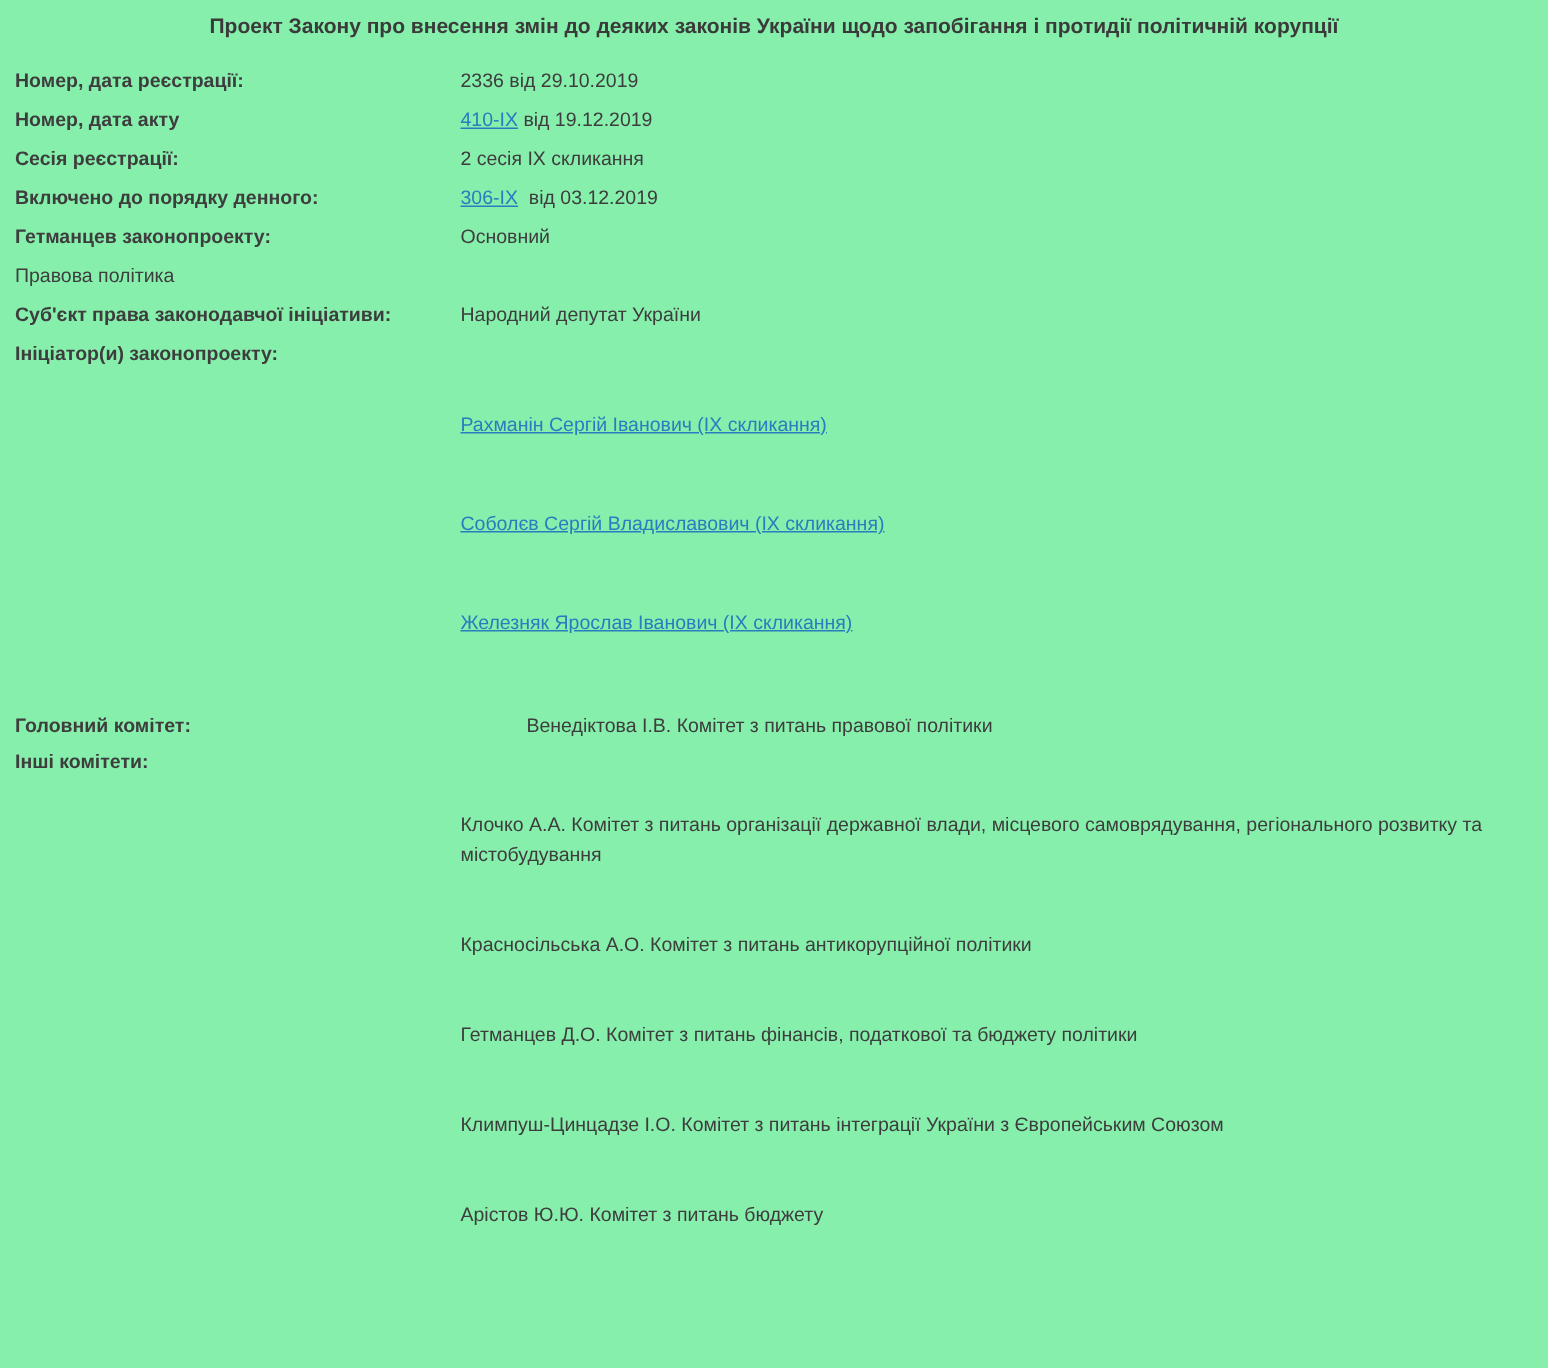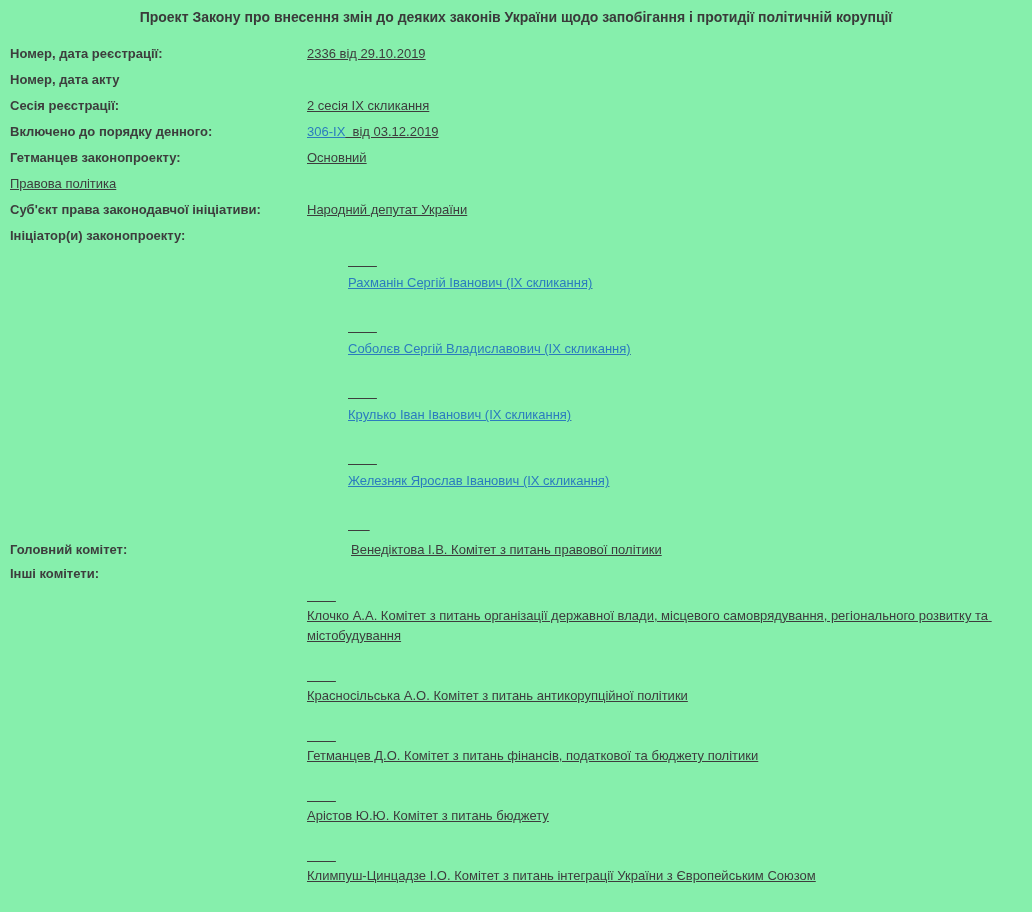--- a/index.html
+++ b/index.html
@@ -5,45 +5,46 @@
   html,body { margin:0; padding:0; background:#fff; }
   body { font-family:"Liberation Sans", sans-serif; font-size:13px; color:#3d3d3d; }
   .viewport { width:1032px; height:912px; overflow:hidden; background:#86efac; position:relative; }
 
   .page-title { margin:0; padding:9px 14px 0; font-size:14px; line-height:17px;
                 font-weight:bold; text-align:center; color:#3a3a3a; }
 
   .fields { margin:20px 0 0 10px; }
   .frow { display:flex; align-items:flex-start; margin-bottom:10px; }
   .flabel { flex:0 0 297px; font-weight:bold; line-height:16px; }
-  .fvalue { flex:1 1 auto; line-height:16px; max-width:720px; white-space:pre-wrap;text-decoration:underline; }
+  .fvalue { flex:1 1 auto; line-height:16px; max-width:720px; white-space:pre-wrap; }
   a.lnk { color:#2b7cbe; text-decoration:underline; cursor:pointer; }
   .fvalue a.lnk { display:inline; }
   .list a.lnk, .list .citem { display:block; }
-  .lh22 { line-height:22px;margin-left:41px; }
+  .lh22 { line-height:22px; }
   .lh20 { line-height:20px; }
   .frow.tight { margin-bottom:6px; }
   .frow.m8 { margin-bottom:8px;gap:44px; }
 </style>
 </head>
 <body>
 
 <div class="viewport">
 
   <h1 class="page-title">Проект Закону про внесення змін до деяких законів України щодо запобігання і протидії політичній корупції</h1>
 
   <div class="fields">
 
     <div class="frow">
       <div class="flabel">Номер, дата реєстрації:</div>
       <div class="fvalue">2336 від 29.10.2019</div>
     </div>
 
     <div class="frow">
       <div class="flabel">Номер, дата акту</div>
+      <div class="fvalue"><a class="lnk" href="#">410-IX</a><span> від 19.12.2019</span></div>
     </div>
 
     <div class="frow">
       <div class="flabel">Сесія реєстрації:</div>
       <div class="fvalue">2 сесія IX скликання</div>
     </div>
 
     <div class="frow">
       <div class="flabel">Включено до порядку денного:</div>
       <div class="fvalue"><a class="lnk" href="#">306-IX</a><span>  від 03.12.2019</span></div>
@@ -61,36 +62,35 @@
     <div class="frow">
       <div class="flabel">Суб'єкт права законодавчої ініціативи:</div>
       <div class="fvalue">Народний депутат України</div>
     </div>
 
     <div class="frow tight">
       <div class="flabel">Ініціатор(и) законопроекту:</div>
       <div class="fvalue list lh22">
         <a class="lnk" href="#">Рахманін Сергій Іванович (IX скликання)</a>
         <a class="lnk" href="#">Соболєв Сергій Владиславович (IX скликання)</a>
-        <a class="lnk" href="#">Крулько Іван Іванович (IX скликання)</a>
         <a class="lnk" href="#">Железняк Ярослав Іванович (IX скликання)</a>
       </div>
     </div>
 
     <div class="frow m8">
       <div class="flabel">Головний комітет:</div>
       <div class="fvalue">Венедіктова І.В. Комітет з питань правової політики</div>
     </div>
 
     <div class="frow tight">
       <div class="flabel">Інші комітети:</div>
       <div class="fvalue list lh20">
         <span class="citem">Клочко А.А. Комітет з питань організації державної влади, місцевого самоврядування, регіонального розвитку та містобудування</span>
         <span class="citem">Красносільська А.О. Комітет з питань антикорупційної політики</span>
         <span class="citem">Гетманцев Д.О. Комітет з питань фінансів, податкової та бюджету політики</span>
+        <span class="citem">Климпуш-Цинцадзе І.О. Комітет з питань інтеграції України з Європейським Союзом</span>
         <span class="citem">Арістов Ю.Ю. Комітет з питань бюджету</span>
-        <span class="citem">Климпуш-Цинцадзе І.О. Комітет з питань інтеграції України з Європейським Союзом</span>
       </div>
     </div>
 
   </div>
 
 </div>
 
 </body></html>

